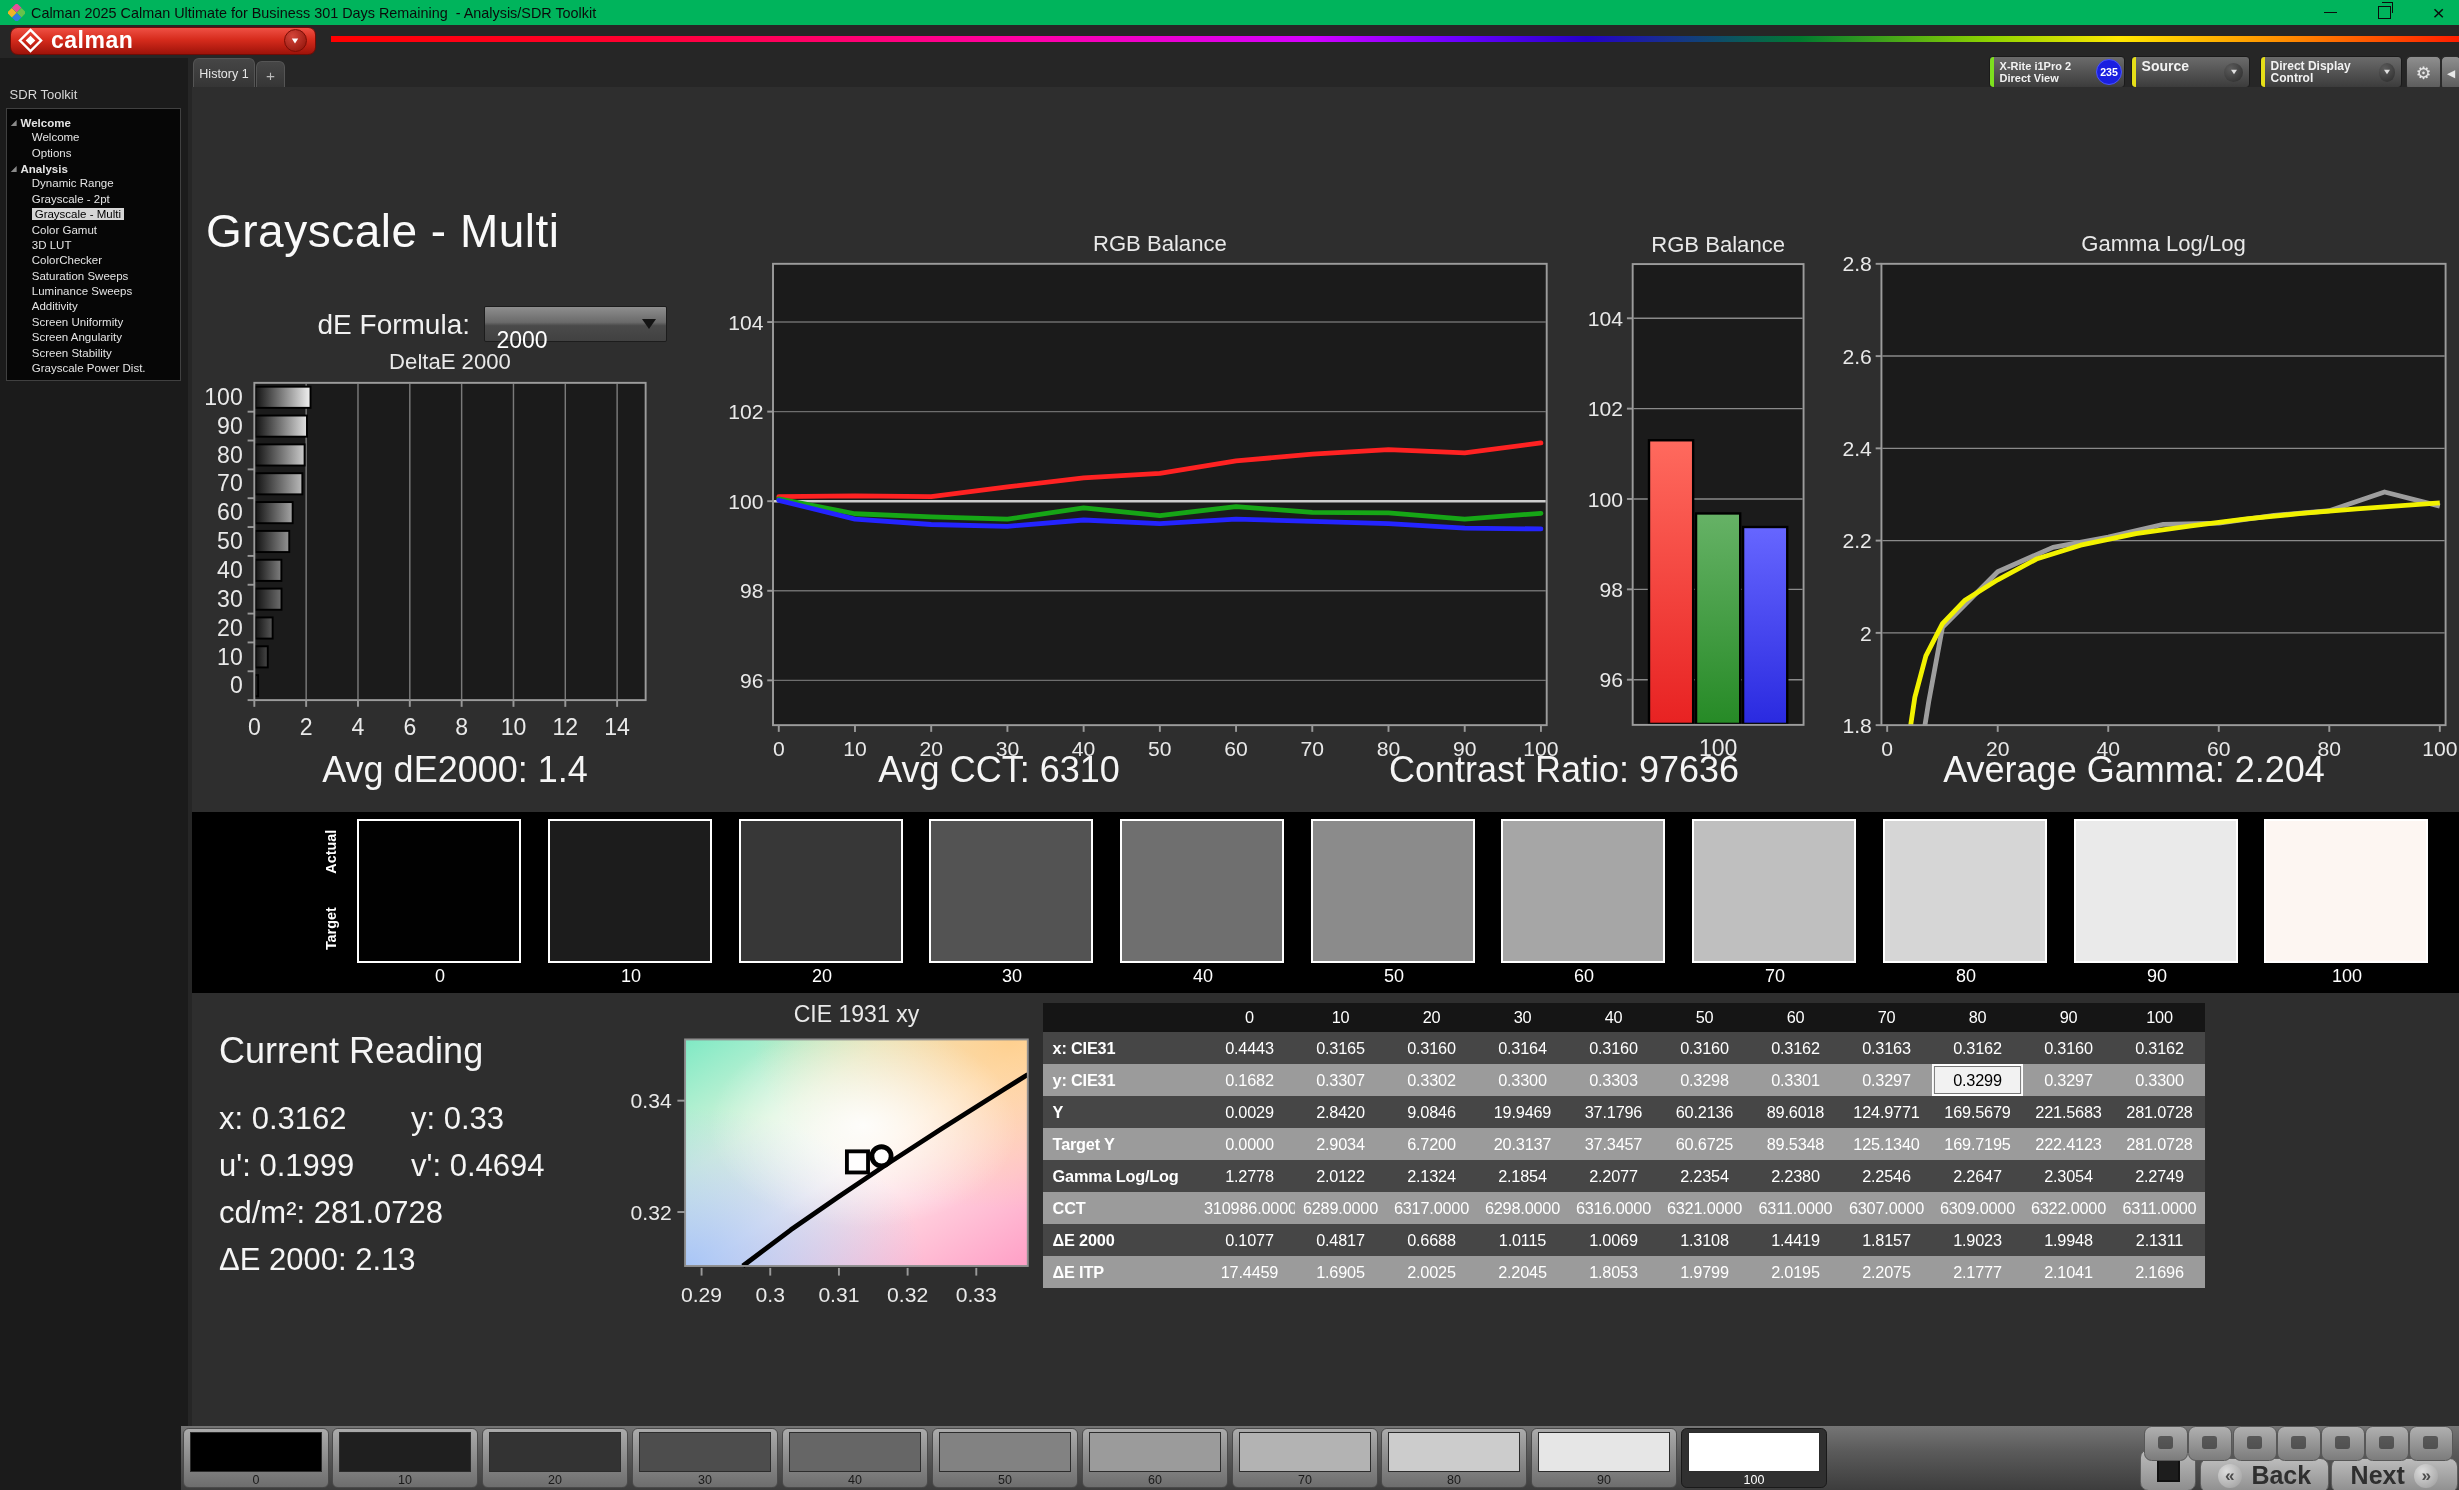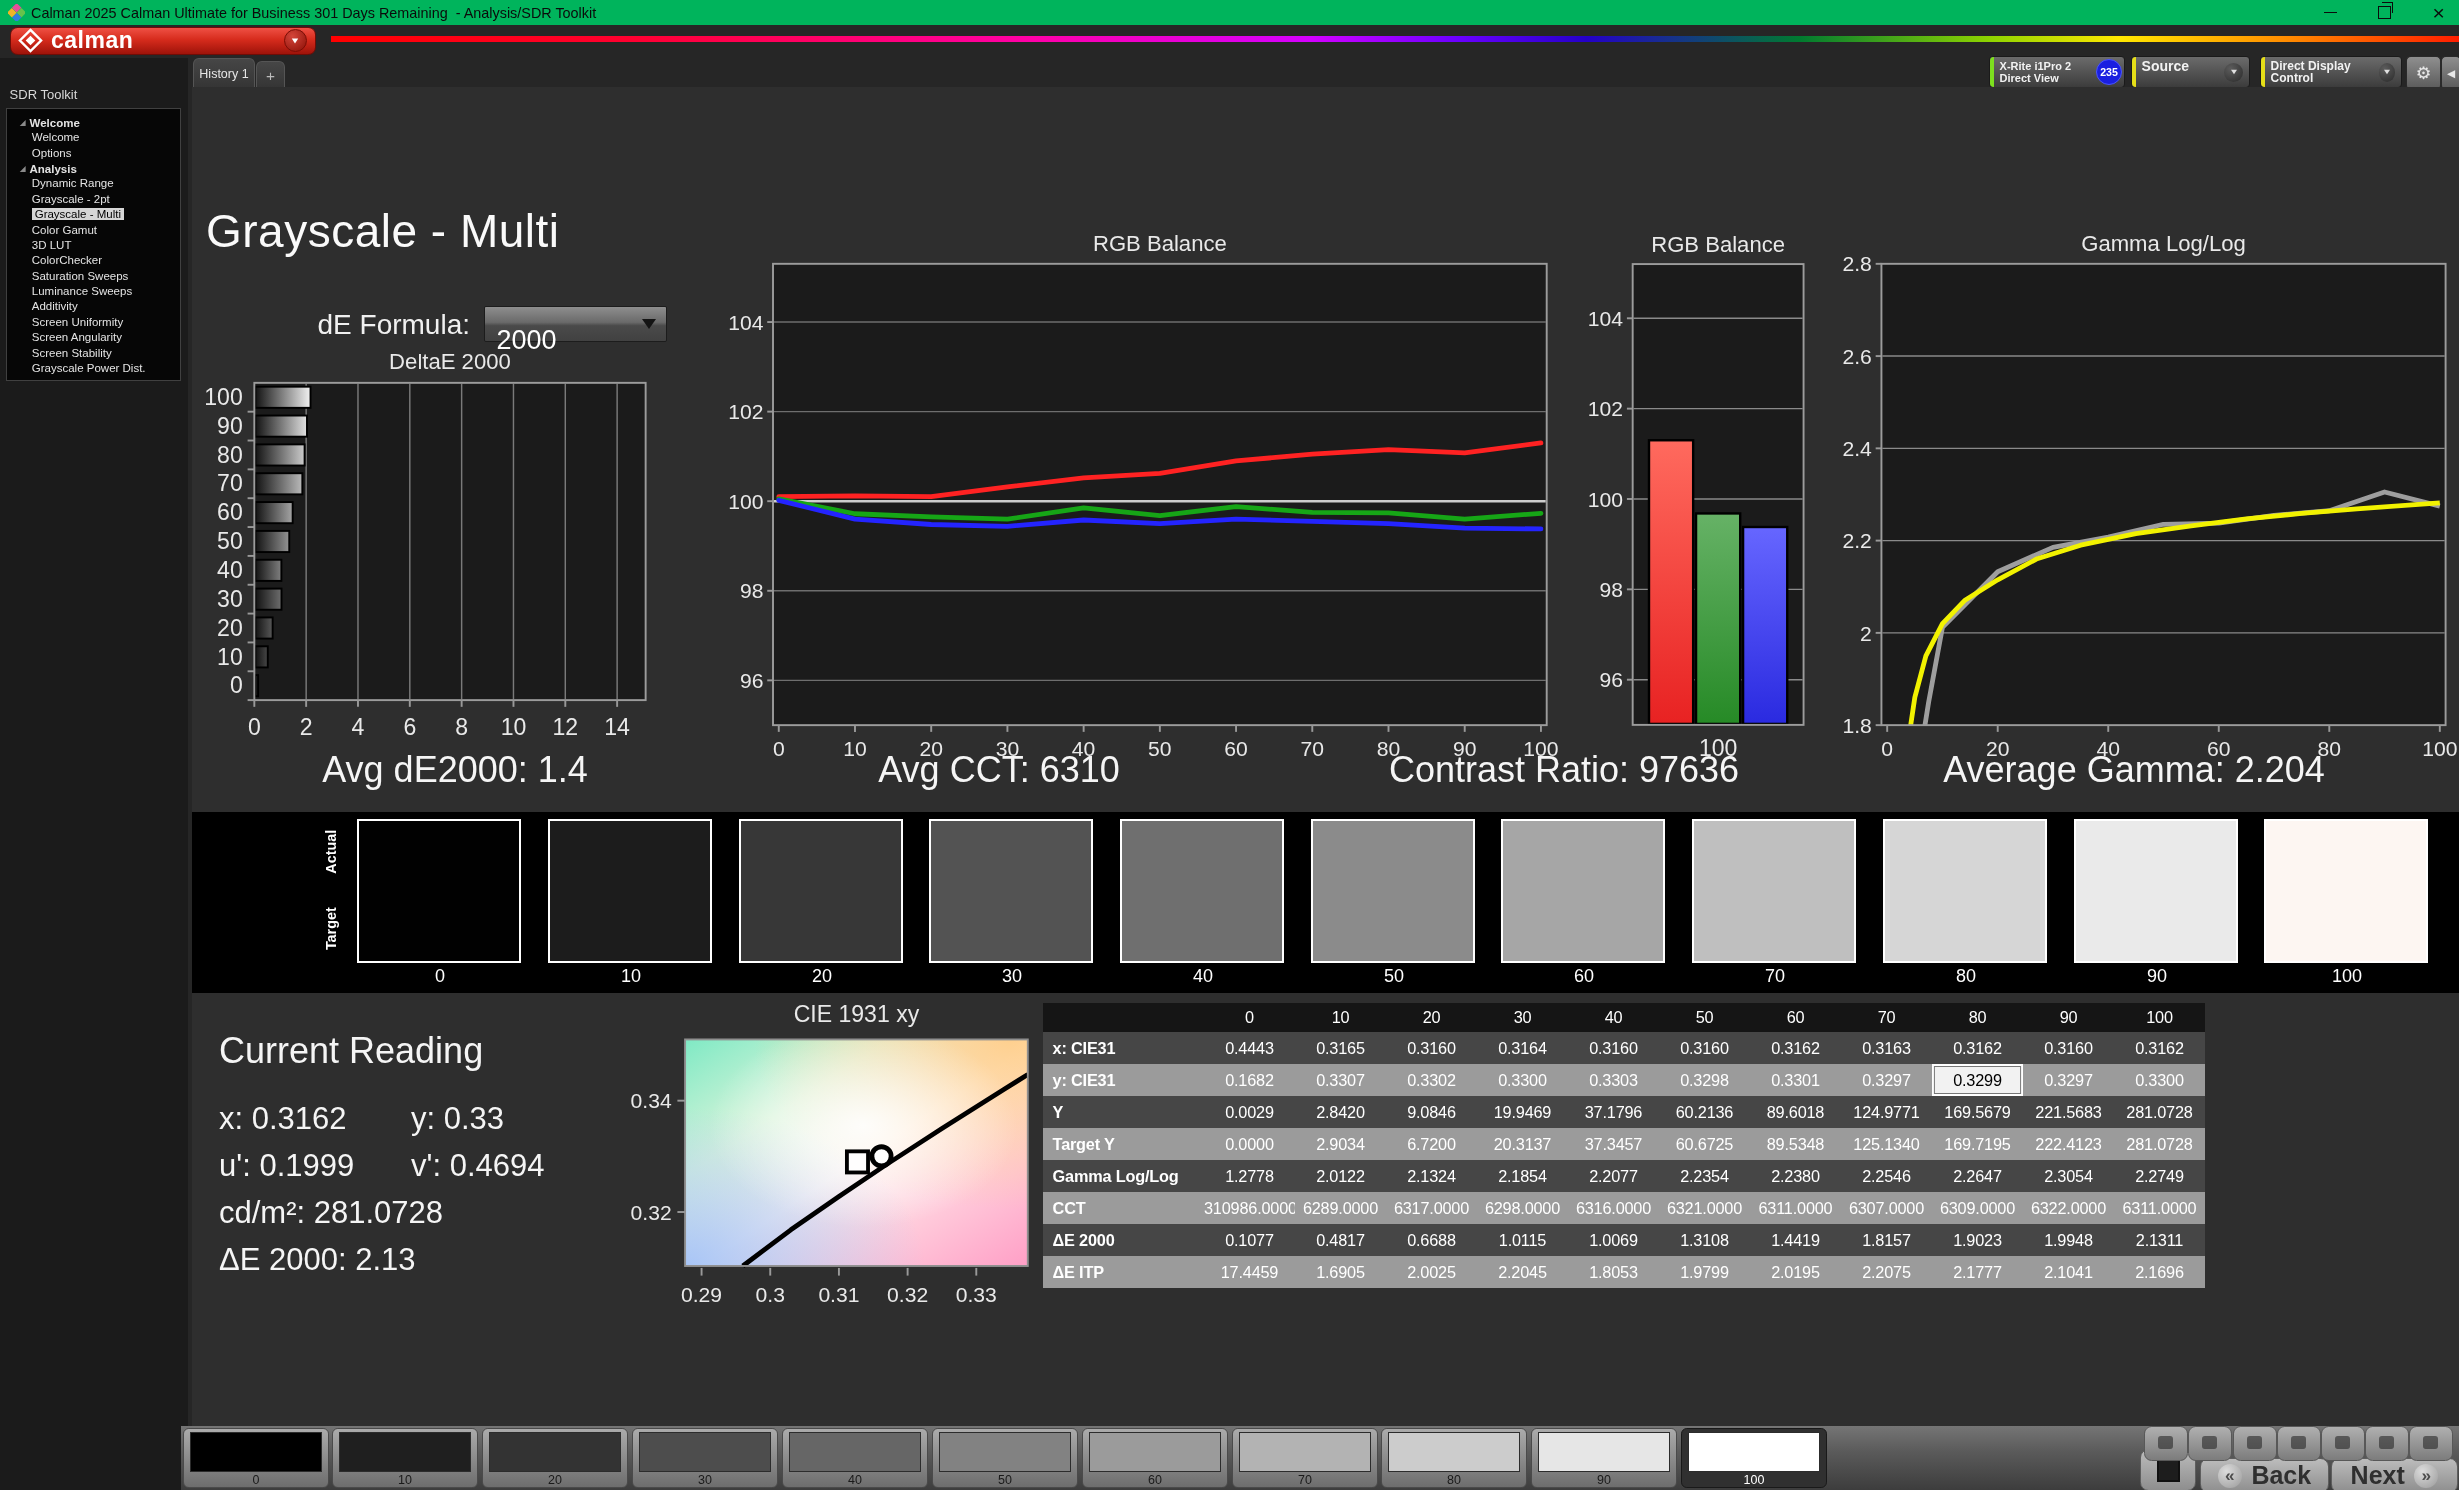--- a/index.html
+++ b/index.html
@@ -41,31 +41,31 @@
   .badge{position:absolute;left:2096px;top:59px;width:26px;height:26px;border-radius:50%;background:#1a1fe0;
       border:1.9px solid #4a55ff;color:#fff;font-size:10.6px;font-weight:bold;display:flex;align-items:center;justify-content:center;box-sizing:border-box;}
   .sqbtn{position:absolute;top:56px;height:32px;border-radius:4.8px;border:1px solid #2a2a2a;
       background:linear-gradient(180deg,#8f8f8f,#5a5a5a);color:#e8e8e8;display:flex;align-items:center;justify-content:center;}
   
   .sidebar{position:absolute;left:0;top:58px;width:188px;bottom:0;background:#1b1b1b;}
   .sdr-head{position:absolute;left:9.6px;top:29px;font-size:13px;color:#d8d8d8;}
   .tree{position:absolute;left:5.8px;top:50px;width:175px;height:273px;background:#060606;border:1px solid #404040;
       box-sizing:border-box;padding-top:5.8px;color:#e4e4e4;}
   .trow{height:15.4px;line-height:15.4px;font-size:11.5px;padding-left:25px;white-space:nowrap;cursor:default;}
-  .tgroup{font-weight:bold;padding-left:13px;}
+  .tgroup{font-weight:bold;padding-left:4px;}
   .twist{color:#8a8a8a;font-size:7.7px;margin-right:3.8px;vertical-align:1.9px;}
   .tsel{background:#d6d6d6;color:#000;padding:0 2.9px;}
   
   .content{position:absolute;left:192px;top:87px;right:0;bottom:0;background:#2e2e2e;}
   .page-title{position:absolute;left:206px;top:204px;font-size:46px;color:#fafafa;letter-spacing:0.5px;}
   .formula-label{position:absolute;left:259px;top:309px;width:211px;text-align:right;font-size:28px;color:#f0f0f0;}
   .dd{position:absolute;left:484px;top:306px;width:183px;height:36px;border:1px solid #1c1c1c;border-radius:1.9px;
       background:linear-gradient(180deg,#8e8e8e 0%,#6a6a6a 45%,#4a4a4a 55%,#414141 100%);
       display:flex;align-items:center;box-sizing:border-box;}
-  .dd-val{margin-left:11.5px;font-size:27px;color:#fff;margin-top:32px;}
+  .dd-val{margin-left:11.5px;font-size:23px;color:#fff;margin-top:32px;}
   .dd-arrow{margin-left:auto;margin-right:9.6px;width:0;height:0;border-left:7.7px solid transparent;border-right:7.7px solid transparent;border-top:10.6px solid #141414;}
   svg text{font-family:"Liberation Sans","DejaVu Sans",sans-serif;}
   .summary{position:absolute;top:749px;transform:translateX(-50%);font-size:36px;color:#f5f5f5;white-space:nowrap;}
   
   #gs-strip{position:absolute;left:192px;top:812px;width:2267px;height:181px;background:#000;}
   .gside{position:absolute;width:96px;height:17.3px;text-align:center;font-size:14.4px;font-weight:600;color:#fff;transform:rotate(-90deg);}
   .gsw{position:absolute;top:6.7px;width:160px;height:140px;border:2.9px solid #fff;box-sizing:content-box;}
   .gsl{position:absolute;top:154px;width:166px;text-align:center;font-size:18px;color:#fff;}
   
   .cr{position:absolute;color:#f5f5f5;white-space:nowrap;}

